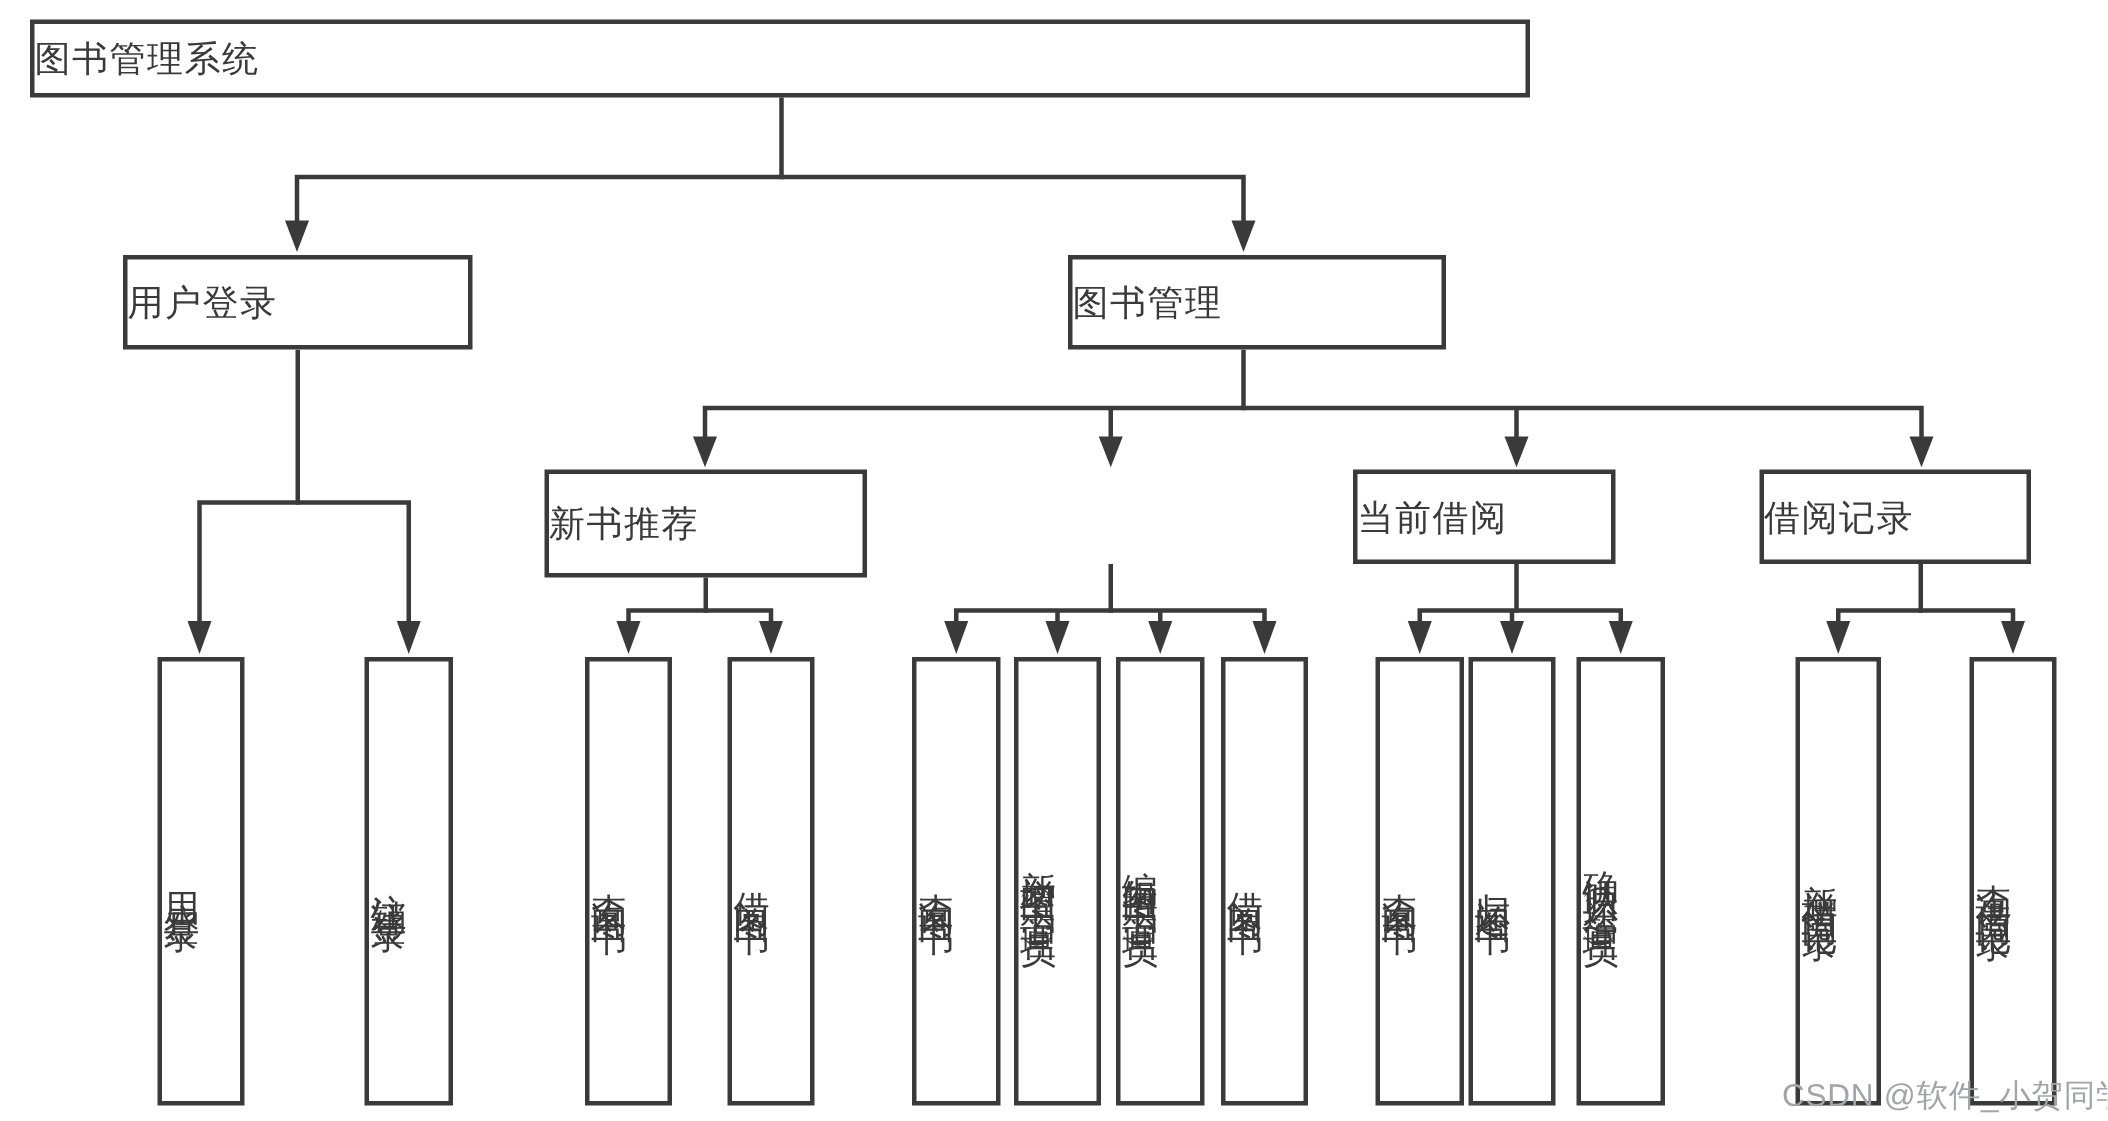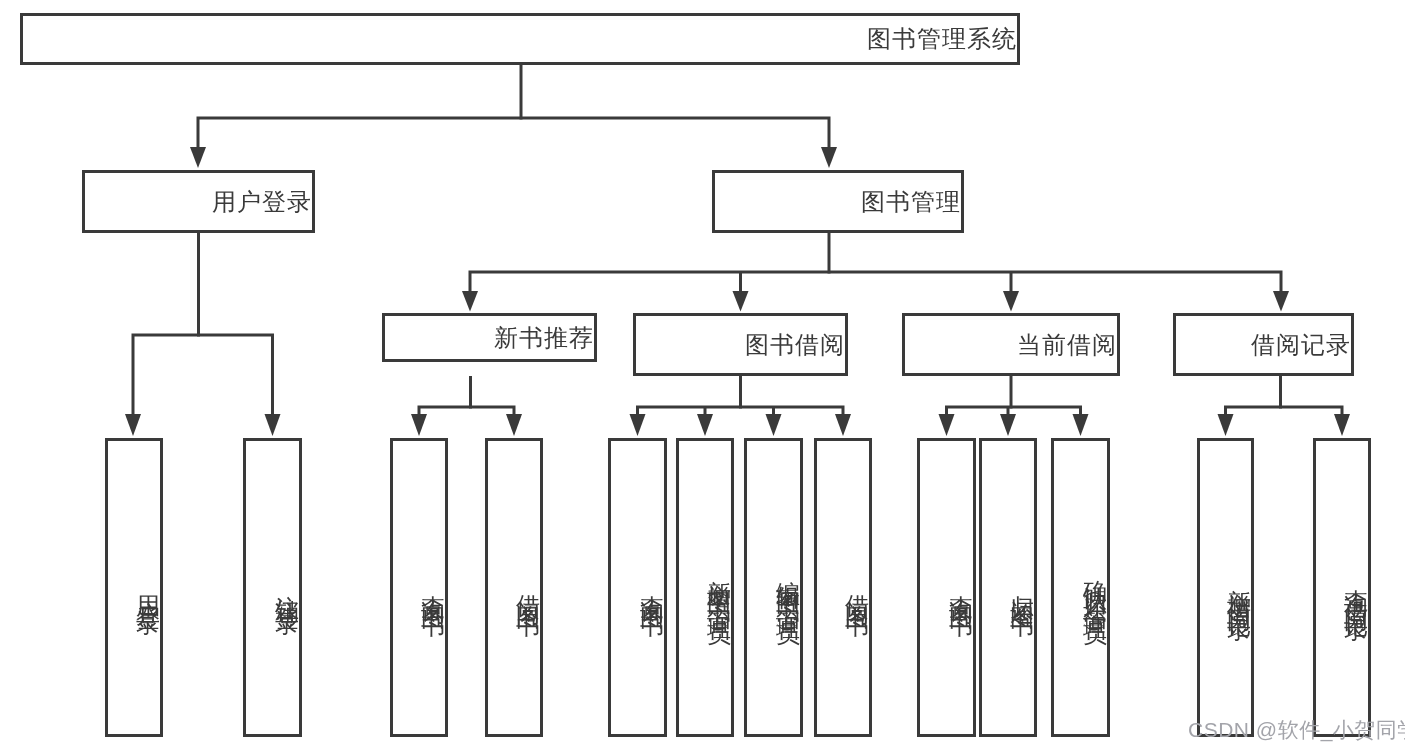--- a/index.html
+++ b/index.html
@@ -17,21 +17,21 @@
     font-family:"Liberation Sans","DejaVu Sans",sans-serif;
   }
   .wires{position:absolute;left:0;top:0;width:1405px;height:747px;z-index:1;}
   .wire{fill:none;stroke:var(--line);stroke-width:3;stroke-linejoin:miter;}
   .arrow{fill:var(--line);stroke:none;}
   .node{
     position:absolute;
     box-sizing:border-box;
     background:#ffffff;
     border:3px solid var(--line);
-    display:flex;align-items:center;justify-content:flex-end;
+    display:flex;align-items:center;justify-content:flex-start;
     z-index:2;
     color:var(--text);
   }
   .node .lbl{
     font-size:24px;
     letter-spacing:1px;
     white-space:nowrap;
     color:var(--text);
   }
   .node.v .lbl{
@@ -107,27 +107,24 @@
     <span class="lbl">图书管理系统</span>
   </div>
 
   <div class="node h" style="left:82px;top:170px;width:233px;height:63px">
     <span class="lbl">用户登录</span>
   </div>
   <div class="node h" style="left:712px;top:170px;width:252px;height:63px">
     <span class="lbl">图书管理</span>
   </div>
 
-  <div class="node h" style="left:382px;top:313px;width:215px;height:49px">
+  <div class="node h" style="left:363px;top:313px;width:215px;height:72px">
     <span class="lbl">新书推荐</span>
   </div>
-  <div class="node h" style="left:633px;top:313px;width:215px;height:63px">
-    <span class="lbl">图书借阅</span>
-  </div>
-  <div class="node h" style="left:902px;top:313px;width:218px;height:63px">
+  <div class="node h" style="left:902px;top:313px;width:175px;height:63px">
     <span class="lbl">当前借阅</span>
   </div>
   <div class="node h" style="left:1173px;top:313px;width:181px;height:63px">
     <span class="lbl">借阅记录</span>
   </div>
 
   <div class="node v" style="left:105px;top:438px;width:58px;height:299px">
     <span class="lbl">用户登录</span>
   </div>
   <div class="node v" style="left:243px;top:438px;width:59px;height:299px">

